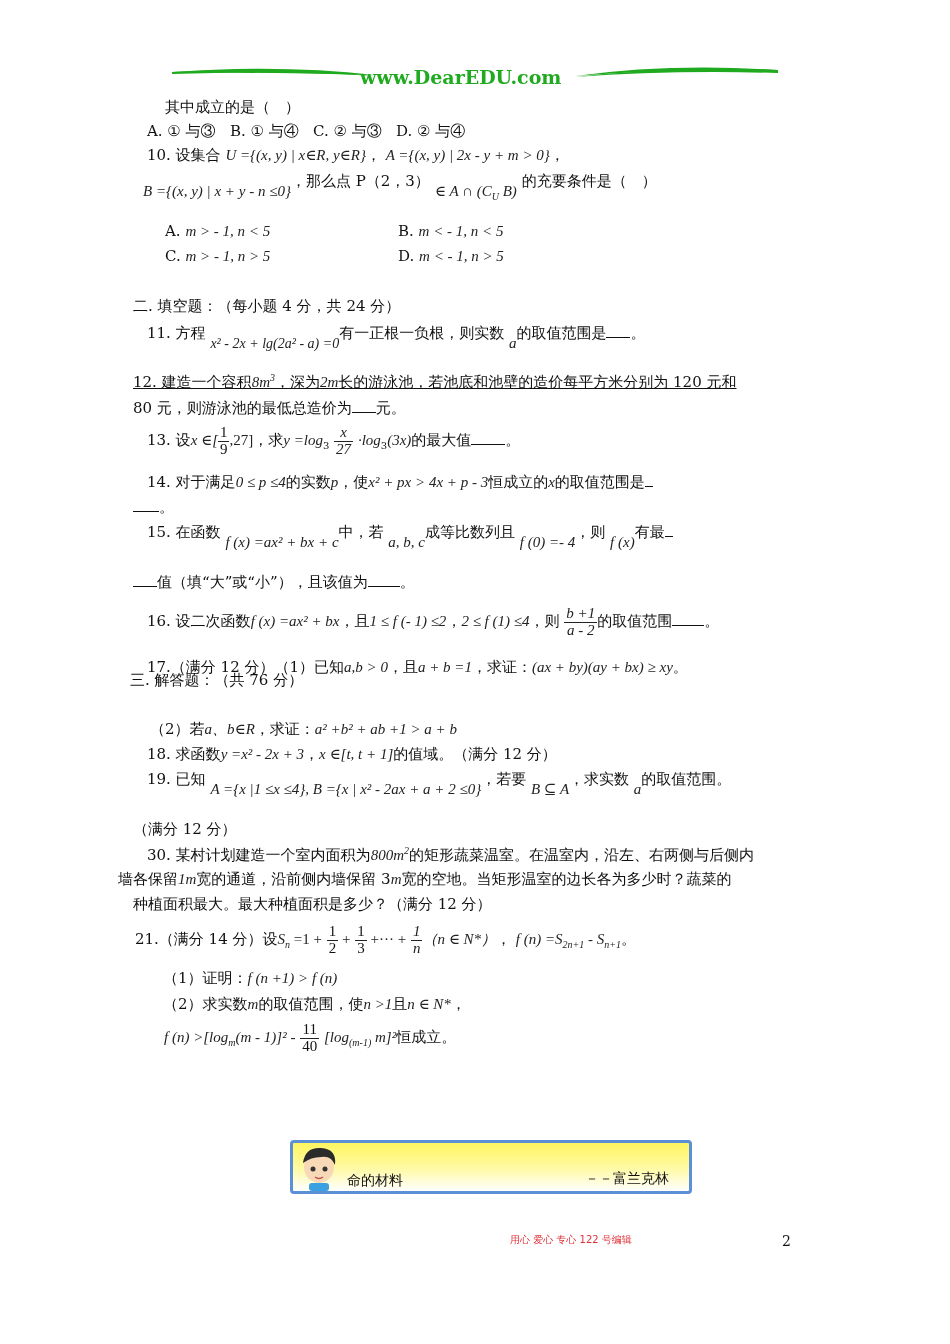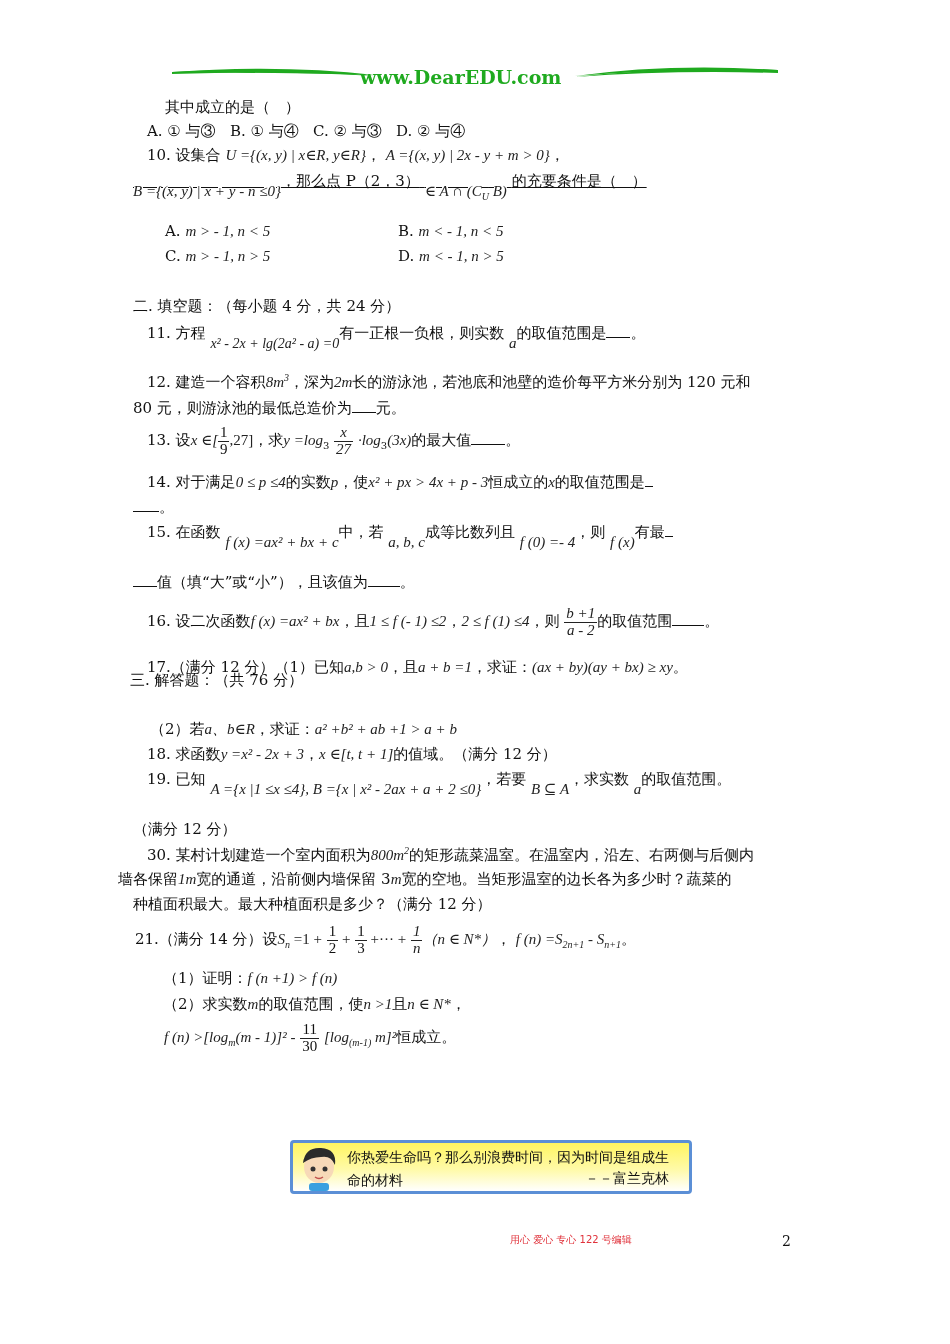--- a/index.html
+++ b/index.html
@@ -43,21 +43,21 @@
   <span>B. ① 与④</span>&nbsp;&nbsp;
   <span>C. ② 与③</span>&nbsp;&nbsp;
   <span>D. ② 与④</span>
 </div>
 
 <div class="abs" style="left:147px; top:146px;">
   <span>10. 设集合</span>
   <span class="m">U ={(x, y) | x∈R, y∈R}</span>，
   <span class="m">A ={(x, y) | 2x - y + m &gt; 0}</span>，
 </div>
-<div class="abs" style="left:133px; top:172px;text-decoration:underline;">
+<div class="abs" style="left:143px; top:172px;">
   <span class="m" style="position:relative; top:10px;">B ={(x, y) | x + y - n ≤0}</span><span>，那么点 P（2，3）</span>
   <span class="m" style="position:relative; top:10px;"><span>∈ A ∩ (C</span><span class="sub">U</span><span> B)</span></span>
   <span>的充要条件是（　）</span>
 </div>
 <div class="abs" style="left:165px; top:222px;">
   <span>A.</span> <span class="m">m &gt; - 1, n &lt; 5</span>
 </div>
 <div class="abs" style="left:398px; top:222px;">
   <span>B.</span> <span class="m">m &lt; - 1, n &lt; 5</span>
 </div>
@@ -69,21 +69,21 @@
 </div>
 
 <div class="abs" style="left:133px; top:297px;">二. 填空题：（每小题 4 分，共 24 分）</div>
 
 <div class="abs" style="left:147px; top:323px;">
   <span>11. 方程</span>
   <span class="m" style="position:relative; top:10px; font-size:14px;">x² - 2x + lg(2a² - a) =0</span><span>有一正根一负根，则实数</span>
   <span class="m" style="position:relative; top:10px;">a</span><span>的取值范围是</span><span class="blank" style="width:24px;"></span><span>。</span>
 </div>
 
-<div class="abs" style="left:147px; top:372px;">
+<div class="abs" style="left:133px; top:372px;text-decoration:underline;">
   <span>12. 建造一个容积</span><span class="m"><span>8m</span><span class="sup">3</span></span><span>，深为</span><span class="m">2m</span><span>长的游泳池，若池底和池壁的造价每平方米分别为 120 元和</span>
 </div>
 <div class="abs" style="left:133px; top:398px;">
   <span>80 元，则游泳池的最低总造价为</span><span class="blank" style="width:24px;"></span><span>元。</span>
 </div>
 
 <div class="abs" style="left:147px; top:425px;">
   <span>13. 设</span><span class="m">x ∈[</span><span class="frac"><span class="num">1</span><span class="den">9</span></span><span class="mn">,27]</span><span>，求</span><span class="m">y =log</span><span class="sub">3</span>
   <span class="frac m"><span class="num">x</span><span class="den">27</span></span>
   <span class="m">·log</span><span class="sub">3</span><span class="m">(3x)</span><span>的最大值</span><span class="blank" style="width:34px;"></span><span>。</span>
@@ -148,32 +148,31 @@
   <span class="frac m"><span class="num">1</span><span class="den">n</span></span><span class="m">（n ∈ N*）</span><span>，</span>&nbsp;<span class="m">f (n) =S</span><span class="sub m">2n+1</span><span class="m"> - S</span><span class="sub m">n+1</span><span>。</span>
 </div>
 <div class="abs" style="left:163px; top:969px;">
   <span>（1）证明：</span><span class="m">f (n +1) &gt; f (n)</span>
 </div>
 <div class="abs" style="left:163px; top:995px;">
   <span>（2）求实数</span><span class="m">m</span><span>的取值范围，使</span><span class="m">n &gt;1</span><span>且</span><span class="m">n ∈ N*</span><span>，</span>
 </div>
 <div class="abs" style="left:133px; top:1022px;margin-left:31px;">
   <span class="m">f (n) &gt;[log</span><span class="sub m">m</span><span class="m">(m - 1)]² -</span>
-  <span class="frac"><span class="num">11</span><span class="den">30</span></span>
+  <span class="frac"><span class="num">11</span><span class="den">40</span></span>
   <span class="m">[log</span><span class="sub m">(m-1)</span><span class="m"> m]²</span><span>恒成立。</span>
 </div>
 
 <div id="banner">
   <svg class="abs" style="left:4px; top:2px;" width="44" height="46" viewBox="0 0 44 46">
     <ellipse cx="22" cy="22" rx="15" ry="16" fill="#f7d9b8"></ellipse>
     <path d="M6,18 Q8,2 24,3 Q40,4 38,20 Q34,10 24,12 Q14,12 6,18 Z" fill="#2b2b2b"></path>
     <circle cx="16" cy="24" r="2.5" fill="#333"></circle>
     <circle cx="28" cy="24" r="2.5" fill="#333"></circle>
     <path d="M18,32 Q22,35 26,32" stroke="#c0504d" stroke-width="1.5" fill="none"></path>
     <rect x="12" y="38" width="20" height="8" rx="3" fill="#3aa0e0"></rect>
   </svg>
-  <span class="quote1">你热爱生命吗？那么别浪费时间，因为时间是组成生</span>
   <span class="quote2">命的材料</span>
   <span class="author">－－富兰克林</span>
 </div>
 
 <div class="abs" style="left:510px; top:1233px;" id="footer-text">用心 爱心 专心  122 号编辑</div>
 <div class="abs" style="left:782px; top:1233px; font-size:14px;">2</div>
 
 </body></html>

